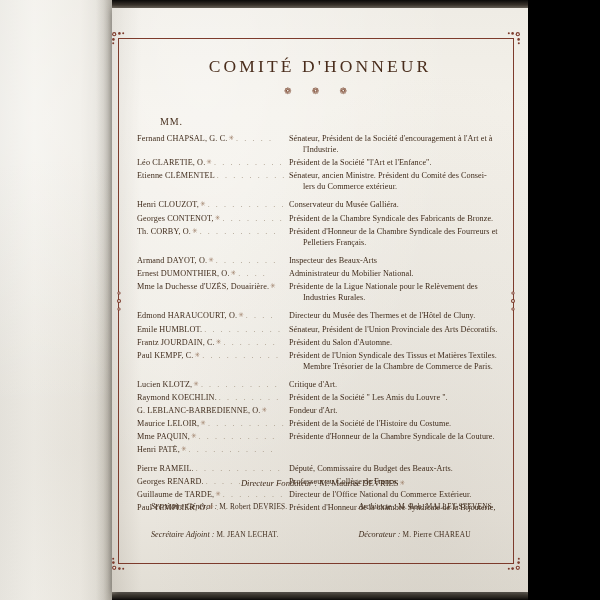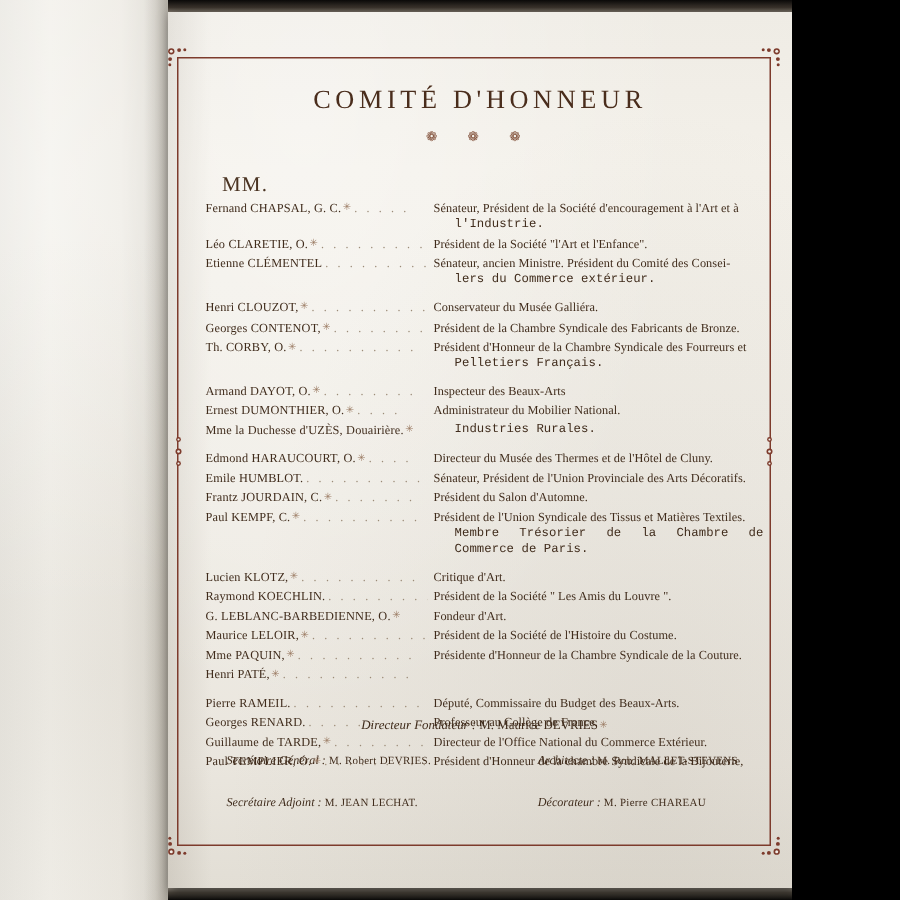--- a/index.html
+++ b/index.html
@@ -136,22 +136,22 @@
     left: 0; top: 78px;
     width: 416px;
     text-align: center;
     color: #7d4a33;
     font-size: 9px;
     letter-spacing: 9px;
   }
 
   .mm-label {
     position: absolute;
-    left: 36px; top: 108px;
-    font-size: 14px;
+    left: 48px; top: 108px;
+    font-size: 10px;
     letter-spacing: 0.8px;
     color: #4a3322;
   }
 
   .roster {
     position: absolute;
     left: 25px; top: 126px;
     width: 372px;
   }
 
@@ -195,21 +195,20 @@
     flex: 1 1 auto;
     font-size: 8.2px;
     color: #402c1c;
     text-align: justify;
     letter-spacing: 0.05px;
     padding-left: 4px;
   }
   .entry-desc .cont {
     display: block;
     padding-left: 14px;
-    font-family: Liberation Mono, monospace;
   }
 
   
   .footer {
     position: absolute;
     left: 25px;
     top: 470px;
     width: 372px;
   }
   .founder {
@@ -357,21 +356,21 @@
           <div class="entry gap">
             <div class="entry-name"><span class="nm">Armand DAYOT, O.</span><span class="rosette">✳</span><span class="leaders">. . . . . . . .</span></div>
             <div class="entry-desc"><span>Inspecteur des Beaux-Arts</span></div>
           </div>
           <div class="entry">
             <div class="entry-name"><span class="nm">Ernest DUMONTHIER, O.</span><span class="rosette">✳</span><span class="leaders">. . . .</span></div>
             <div class="entry-desc"><span>Administrateur du Mobilier National.</span></div>
           </div>
           <div class="entry">
             <div class="entry-name"><span class="nm">Mme la Duchesse d'UZÈS, Douairière.</span><span class="rosette">✳</span></div>
-            <div class="entry-desc"><span class="cont">Industries Rurales.</span></div>
+            <div class="entry-desc"><span>Présidente de la Ligue Nationale pour le Relèvement des</span><span class="cont">Industries Rurales.</span></div>
           </div>
           <div class="entry gap">
             <div class="entry-name"><span class="nm">Edmond HARAUCOURT, O.</span><span class="rosette">✳</span><span class="leaders">. . . .</span></div>
             <div class="entry-desc"><span>Directeur du Musée des Thermes et de l'Hôtel de Cluny.</span></div>
           </div>
           <div class="entry">
             <div class="entry-name"><span class="nm">Emile HUMBLOT.</span><span class="leaders">. . . . . . . . . .</span></div>
             <div class="entry-desc"><span>Sénateur, Président de l'Union Provinciale des Arts Décoratifs.</span></div>
           </div>
           <div class="entry">

